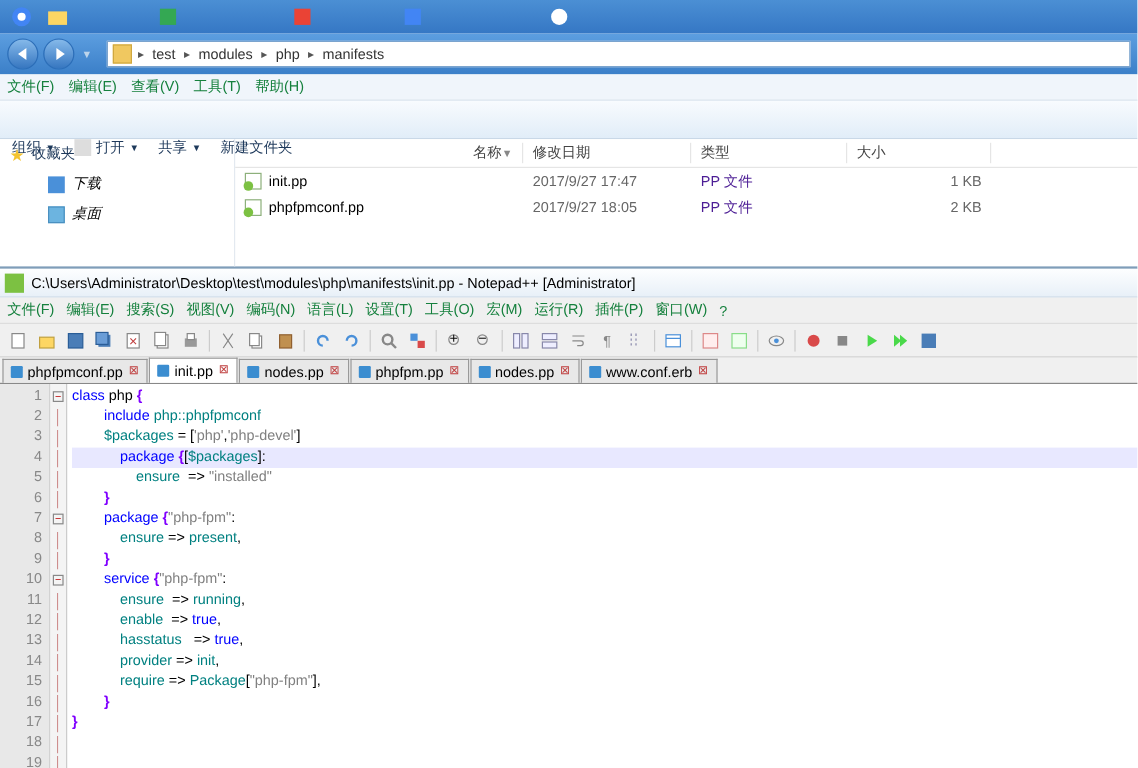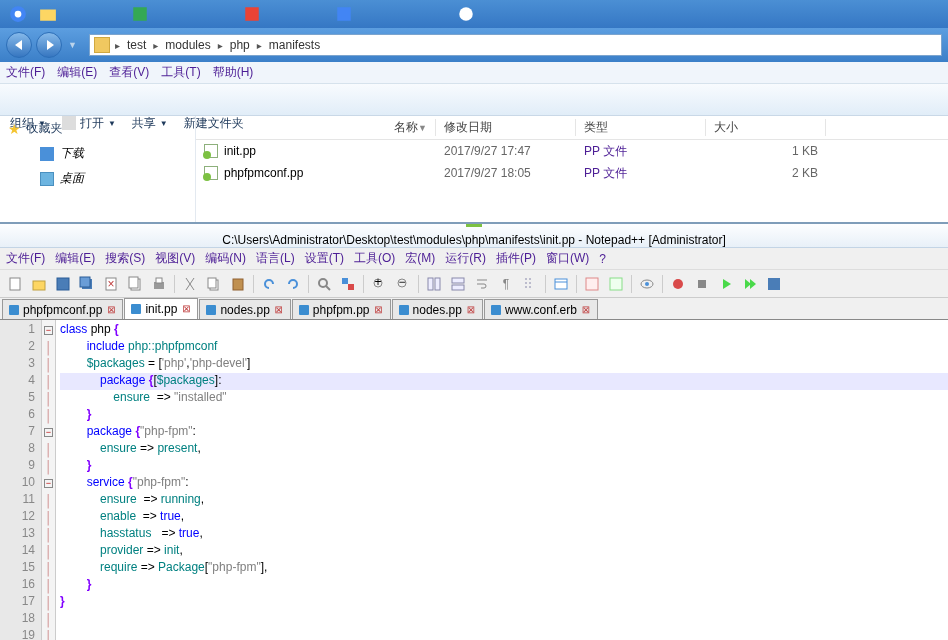--- a/index.html
+++ b/index.html
@@ -15,21 +15,21 @@
     .nav-btn { width: 26px; height: 26px; border-radius: 50%; background: linear-gradient(#85b9ea, #3676c0); display: flex; align-items: center; justify-content: center; cursor: pointer; border: 1px solid #2c6eb8; }
     .arrow-left { width: 0; height: 0; border-top: 5px solid transparent; border-bottom: 5px solid transparent; border-right: 7px solid #fff; margin-right: 2px; }
     .arrow-right { width: 0; height: 0; border-top: 5px solid transparent; border-bottom: 5px solid transparent; border-left: 7px solid #fff; margin-left: 2px; }
     .breadcrumb { flex: 1; height: 22px; background: #fff; border: 1px solid #7ba4ce; margin-left: 8px; display: flex; align-items: center; padding: 0 4px; gap: 2px; }
     .bc-icon { width: 16px; height: 16px; background: #f0c860; border: 1px solid #d0a840; }
     .bc-sep { color: #555; font-size: 10px; margin: 0 3px; }
     .bc-item { color: #333; padding: 0 2px; cursor: pointer; }
     
     
     .menubar1 { height: 22px; background: #f0f5fb; border-bottom: 1px solid #d6e2ec; display: flex; align-items: center; padding: 0 6px; gap: 12px; }
-    .menu-item { color: #4c1d95; cursor: pointer; }
+    .menu-item { color: #15803d; cursor: pointer; }
     
     
     .toolbar1 { height: 32px; background: linear-gradient(#f8fbfe, #e1edf8); border-bottom: 1px solid #c9d8e7; display: flex; align-items: center; padding: 0 10px; gap: 16px; }
     .tb-item { color: #1e395b; cursor: pointer; display: flex; align-items: center; gap: 4px; margin-top: 47px; }
     
     
     .explorer { display: flex; height: 108px; background: #fff; border-bottom: 2px solid #7f9db9; }
     .sidebar { width: 196px; border-right: 1px solid #e3e9f0; }
     .sb-section { padding: 4px 8px; color: #1e395b; display: flex; align-items: center; gap: 6px; cursor: pointer; }
     .star { color: #f4c430; font-size: 14px; }
@@ -47,21 +47,21 @@
     .sort-arrow { font-size: 9px; color: #888; }
     .fl-row { height: 22px; display: flex; align-items: center; cursor: pointer; }
     .fc-name { width: 240px; padding: 0 8px; display: flex; align-items: center; gap: 6px; }
     .fc-date { width: 140px; padding: 0 8px; color: #666; }
     .fc-type { width: 130px; padding: 0 8px; color: #4c1d95; }
     .fc-size { width: 120px; padding: 0 8px; text-align: right; color: #666; }
     .file-icon { width: 14px; height: 14px; background: #fff; border: 1px solid #8db07b; position: relative; }
     .file-icon::after { content: ''; position: absolute; bottom: -2px; left: -2px; width: 8px; height: 8px; background: #7cc142; border-radius: 50%; }
     
     
-    .npp-title { height: 24px; background: linear-gradient(#fdfeff, #e8f0f8); border-bottom: 1px solid #c3d4e5; display: flex; align-items: center; padding: 0 4px; gap: 6px; flex-direction: column; }
+    .npp-title { height: 24px; background: linear-gradient(#fdfeff, #e8f0f8); border-bottom: 1px solid #c3d4e5; display: flex; align-items: center; padding: 0 4px; gap: 6px; }
     .npp-icon { width: 16px; height: 16px; background: #7cc142; }
     
     
     .npp-menu { height: 22px; background: #f0f0f0; display: flex; align-items: center; padding: 0 6px; gap: 10px; border-bottom: 1px solid #ddd; }
     
     
     .npp-toolbar { height: 28px; background: #f0f0f0; border-bottom: 1px solid #ccc; display: flex; align-items: center; padding: 0 4px; gap: 2px; }
     .npp-tb-btn { width: 22px; height: 22px; display: flex; align-items: center; justify-content: center; cursor: pointer; border: 1px solid transparent; }
     .npp-tb-sep { width: 1px; height: 18px; background: #ccc; margin: 0 2px; }
     

